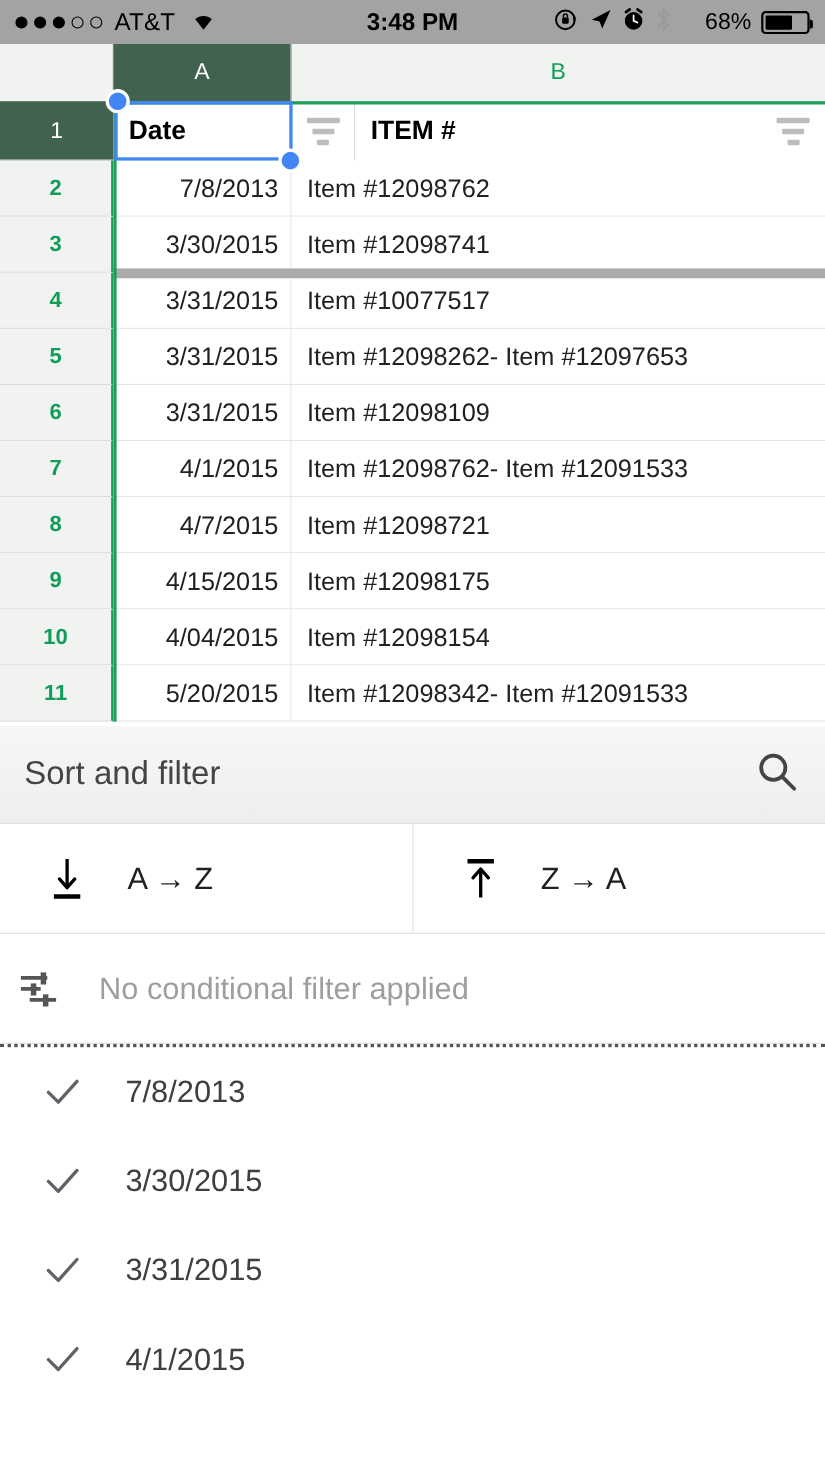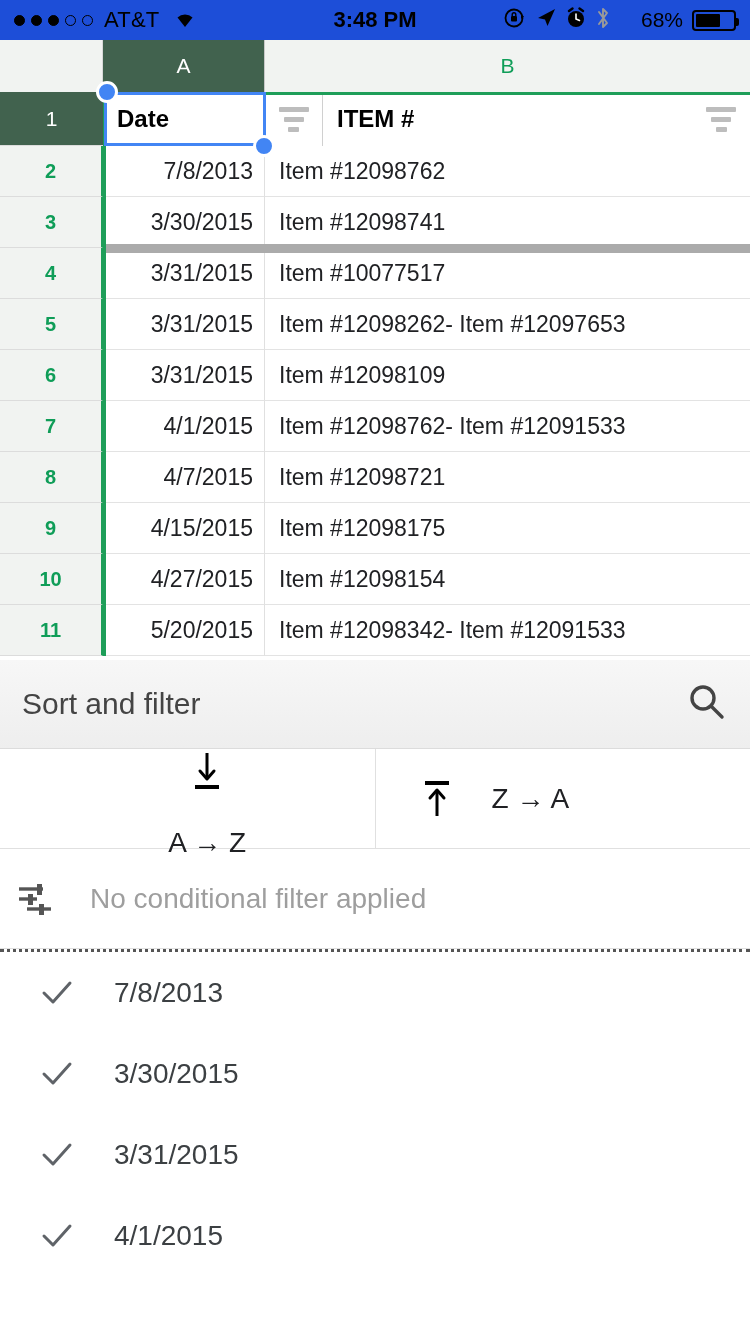--- a/index.html
+++ b/index.html
@@ -6,21 +6,21 @@
   html,body {
     width:750px; height:1334px;
     background:#ffffff;
     font-family:"Liberation Sans", sans-serif;
     overflow:hidden;
   }
 
   
   .status-bar{
     height:40px; width:750px;
-    background:#1d4ed8;
+    background:#a3a3a3;
     display:flex; align-items:center;
     padding:0 14px;
     position:relative;
   }
   .sb-left{ display:flex; align-items:center; gap:7px; }
   .dots{ display:flex; align-items:center; gap:6px; }
   .dot{ width:11px; height:11px; border-radius:50%; border:1.6px solid #000; }
   .dot.filled{ background:#000; }
   .carrier{ font-size:22px; color:#000; letter-spacing:.2px; margin-left:4px;}
   .wifi{ margin-left:6px; }
@@ -132,21 +132,21 @@
     border-bottom:1px solid #dcdcdc;
   }
   .panel-title{ font-size:30px; color:#444; }
   .search-btn{ margin-left:auto; display:flex; align-items:center; }
 
   .two-col{ display:flex; border-bottom:1px solid #e0e0e0; height:100px; }
   .half{
     flex:1; display:flex; align-items:center; gap:34px;
     padding-left:40px; font-size:28px; color:#202124;
   }
-  .half.first{ border-right:1px solid #e0e0e0;flex-direction:column; }
+  .half.first{ border-right:1px solid #e0e0e0; }
 
   .row-single{
     height:100px; display:flex; align-items:center; gap:34px;
     padding-left:14px; border-bottom:1px solid #e0e0e0;
   }
   .muted{ color:#9e9e9e; font-size:28px; }
 
   .dotted-sep{
     height:0; border-top:3px dotted #555; margin:0;
   }
@@ -285,21 +285,21 @@
       <div class="cell cell-date">4/7/2015</div>
       <div class="cell cell-item">Item #12098721</div>
     </div>
     <div class="row">
       <div class="row-num">9</div>
       <div class="cell cell-date">4/15/2015</div>
       <div class="cell cell-item">Item #12098175</div>
     </div>
     <div class="row">
       <div class="row-num">10</div>
-      <div class="cell cell-date">4/27/2015</div>
+      <div class="cell cell-date">4/04/2015</div>
       <div class="cell cell-item">Item #12098154</div>
     </div>
     <div class="row">
       <div class="row-num">11</div>
       <div class="cell cell-date">5/20/2015</div>
       <div class="cell cell-item">Item #12098342- Item #12091533</div>
     </div>
   </div>
 </div>
 

